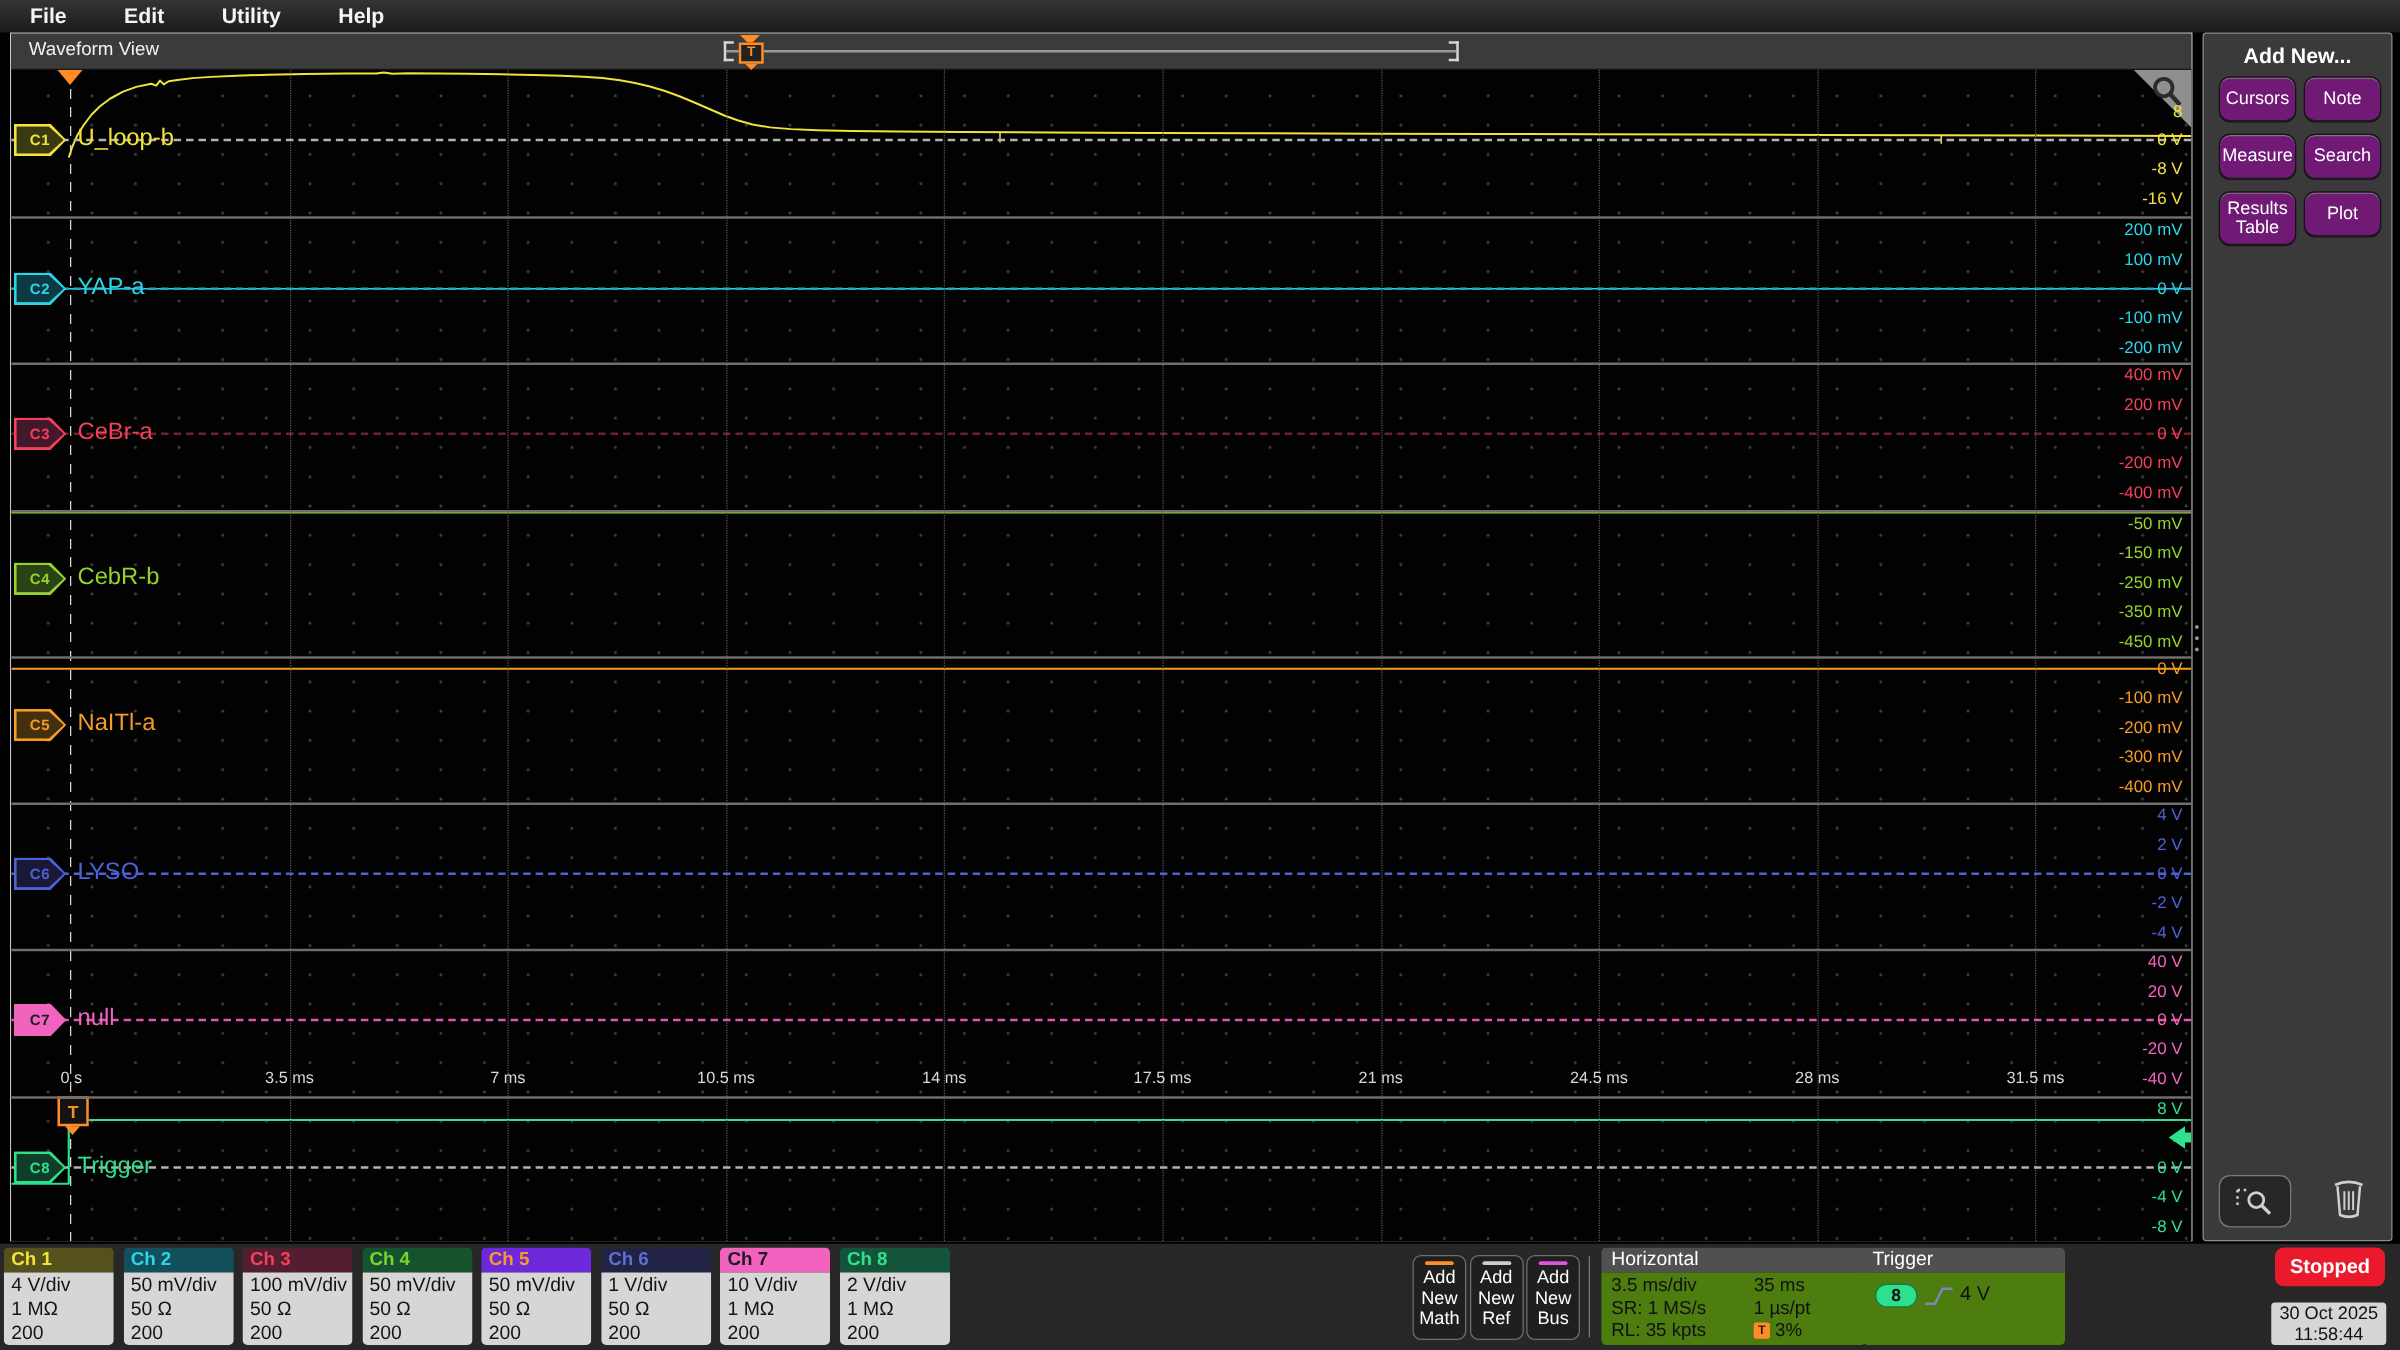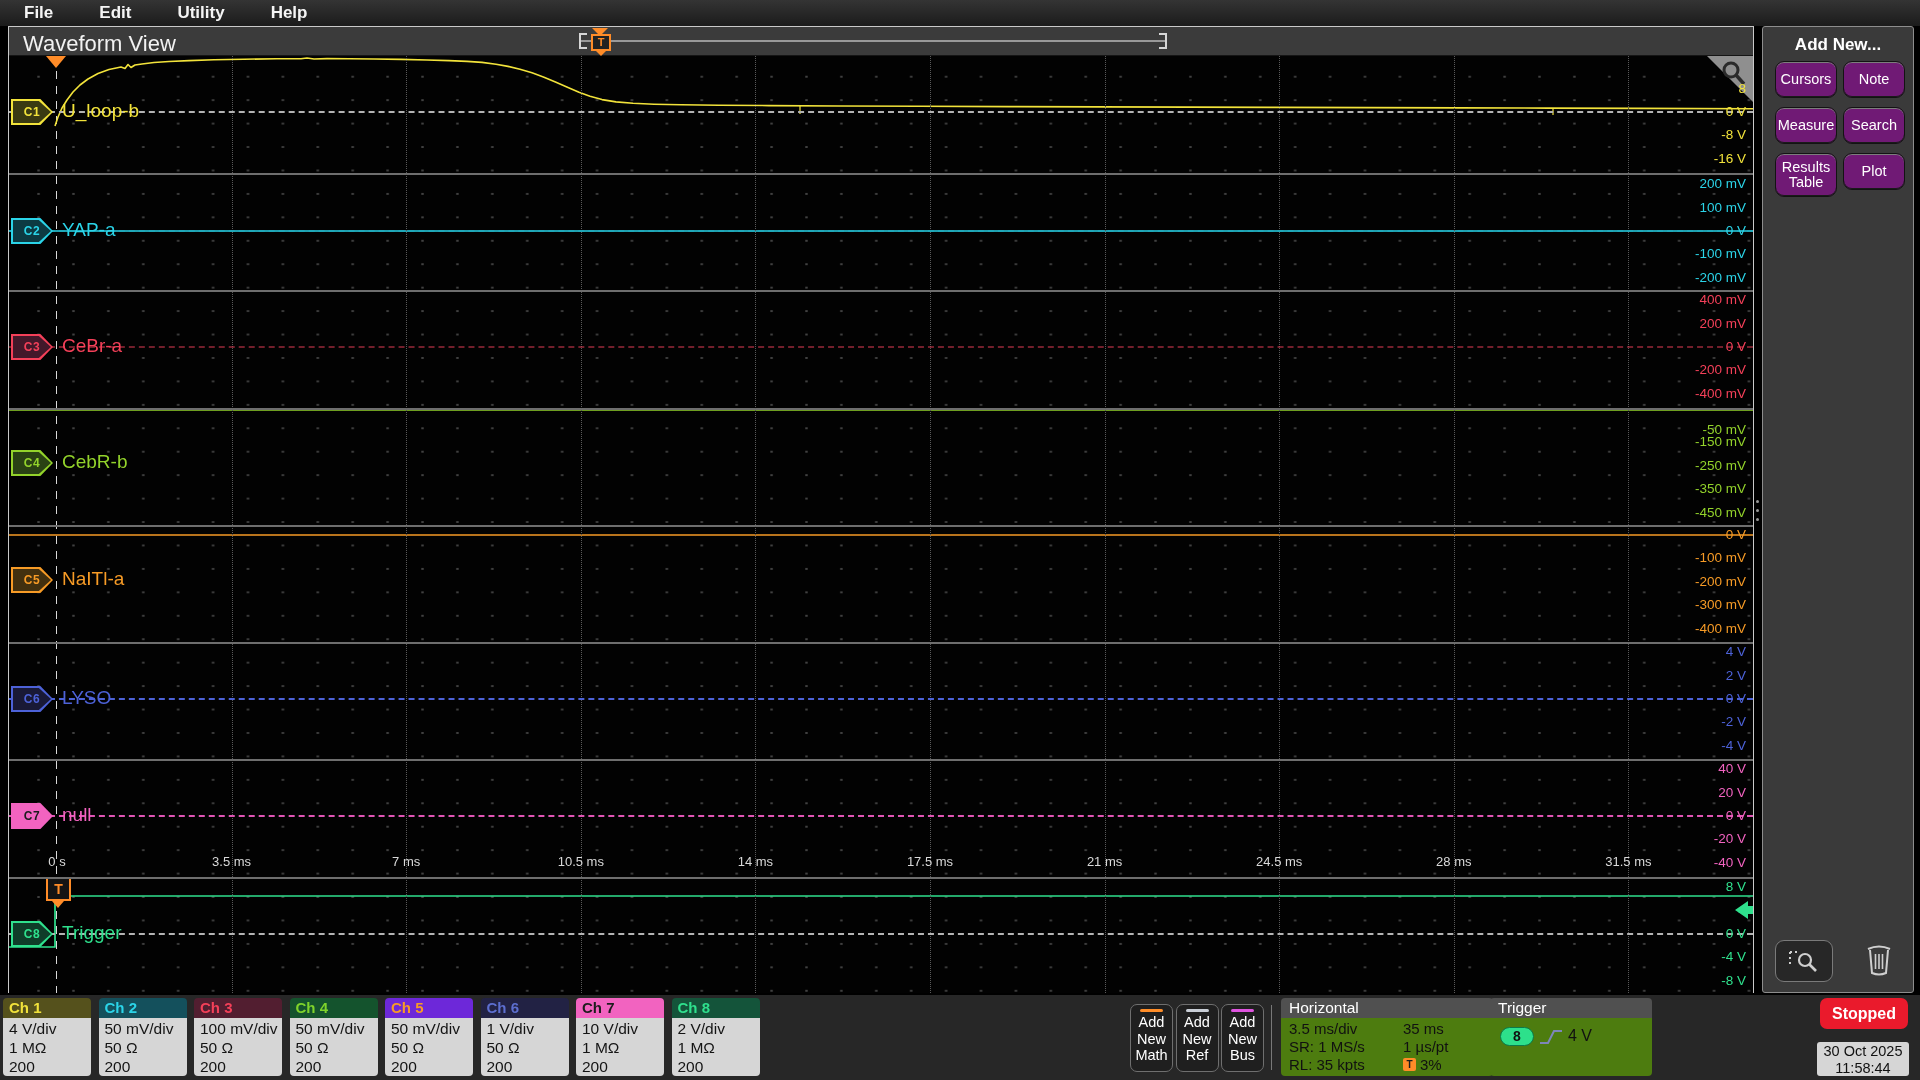--- a/index.html
+++ b/index.html
@@ -10,21 +10,21 @@
   .menubar { position:absolute; left:0; top:0; width:1920px; height:26px;
              background:linear-gradient(#343434,#1b1b1b); display:flex; align-items:center;
              gap:46px; padding-left:24px; }
   .menubar .mitem { color:#f5f5f5; font-size:17px; font-weight:700; cursor:default; }
 
   
   .frame { position:absolute; left:8px; top:26px; width:1746px; height:967px;
            border:1px solid #c9c9c9; background:#000; }
   .tabbar { position:absolute; left:0; top:0; right:0; height:29px; background:#3b3b3b;
             border-bottom:1px solid #151515; }
-  .tabtitle { position:absolute; left:14px; top:4px; color:#f2f2f2; font-size:22px; }
+  .tabtitle { position:absolute; left:14px; top:4px; color:#f2f2f2; font-size:15px; }
 
   .acqbar { position:absolute; left:570px; top:0; width:588px; height:29px; }
   .acqline { position:absolute; left:2px; right:2px; top:13px; height:2px; background:#999; }
   .br { position:absolute; top:6px; width:8px; height:16px; border:2px solid #d6d6d6; }
   .br-l { left:0; border-right:none; }
   .br-r { right:0; border-left:none; }
   .acq-tri { position:absolute; left:13px; top:1px; width:0; height:0;
              border-left:8px solid transparent; border-right:8px solid transparent;
              border-top:8px solid #ff8c28; }
   .acq-tbox { position:absolute; left:12px; top:7px; width:20px; height:17px; background:#222;
@@ -207,21 +207,21 @@
       <div class="slabel" style="top: 244.1px; color: rgb(244, 64, 89);">400 mV</div>
       <div class="slabel" style="top: 267.55px; color: rgb(244, 64, 89);">200 mV</div>
       <div class="slabel" style="top: 291px; color: rgb(244, 64, 89);">0 V</div>
       <div class="slabel" style="top: 314.45px; color: rgb(244, 64, 89);">-200 mV</div>
       <div class="slabel" style="top: 337.9px; color: rgb(244, 64, 89);">-400 mV</div>
       <div class="chtag" style="top: 278px;">
         <div class="outer" style="background: rgb(244, 64, 89);"></div>
         <div class="inner" style="background: rgb(67, 24, 42); color: rgb(244, 64, 89);">C3</div>
       </div>
       <div class="chname" style="top: 291px; color: rgb(244, 64, 89);">CeBr-a</div>
-      <div class="slabel" style="top: 374px; color: rgb(147, 211, 43); margin-left: 12px;">-50 mV</div>
+      <div class="slabel" style="top: 363px; color: rgb(147, 211, 43); margin-left: 12px;">-50 mV</div>
       <div class="slabel" style="top: 386.45px; color: rgb(147, 211, 43);">-150 mV</div>
       <div class="slabel" style="top: 409.9px; color: rgb(147, 211, 43);">-250 mV</div>
       <div class="slabel" style="top: 433.35px; color: rgb(147, 211, 43);">-350 mV</div>
       <div class="slabel" style="top: 456.8px; color: rgb(147, 211, 43);">-450 mV</div>
       <div class="chtag" style="top: 394px;">
         <div class="outer" style="background: rgb(147, 211, 43);"></div>
         <div class="inner" style="background: rgb(42, 66, 20); color: rgb(147, 211, 43);">C4</div>
       </div>
       <div class="chname" style="top: 407px; color: rgb(147, 211, 43);">CebR-b</div>
       <div class="slabel" style="top: 479px; color: rgb(247, 155, 38);">0 V</div>

